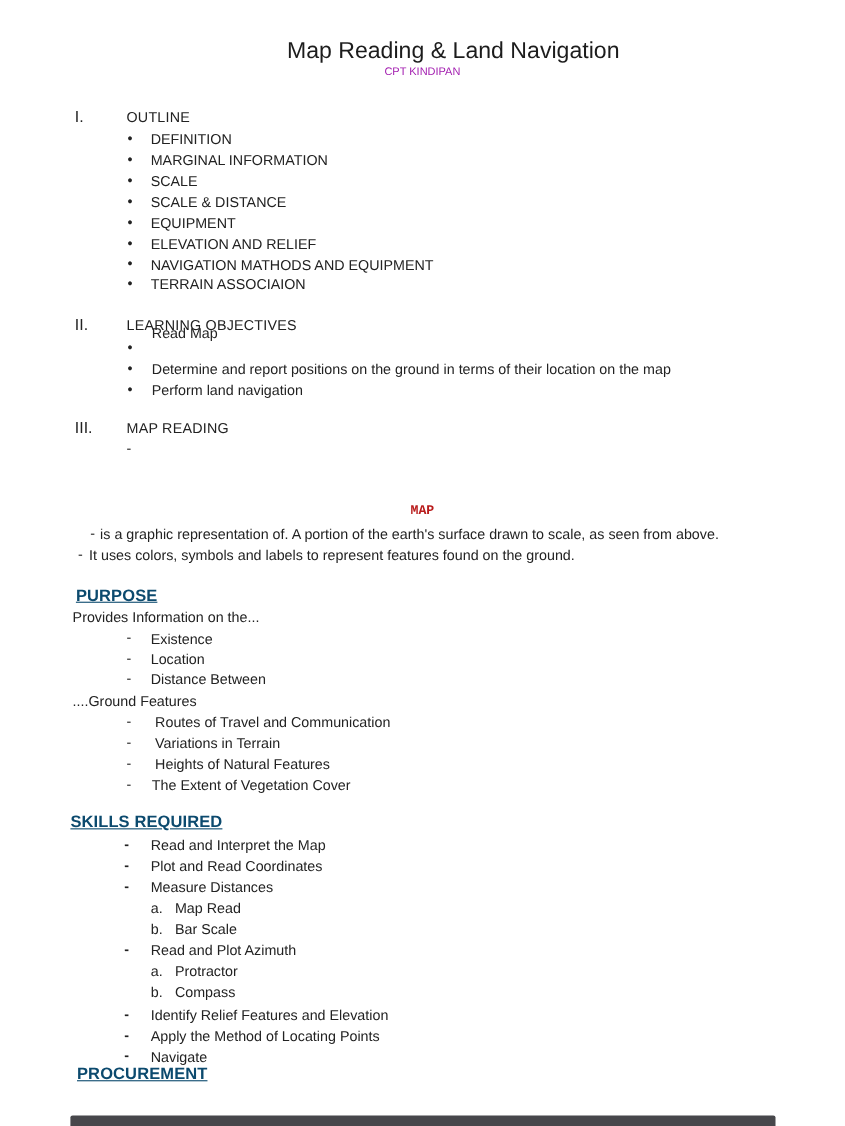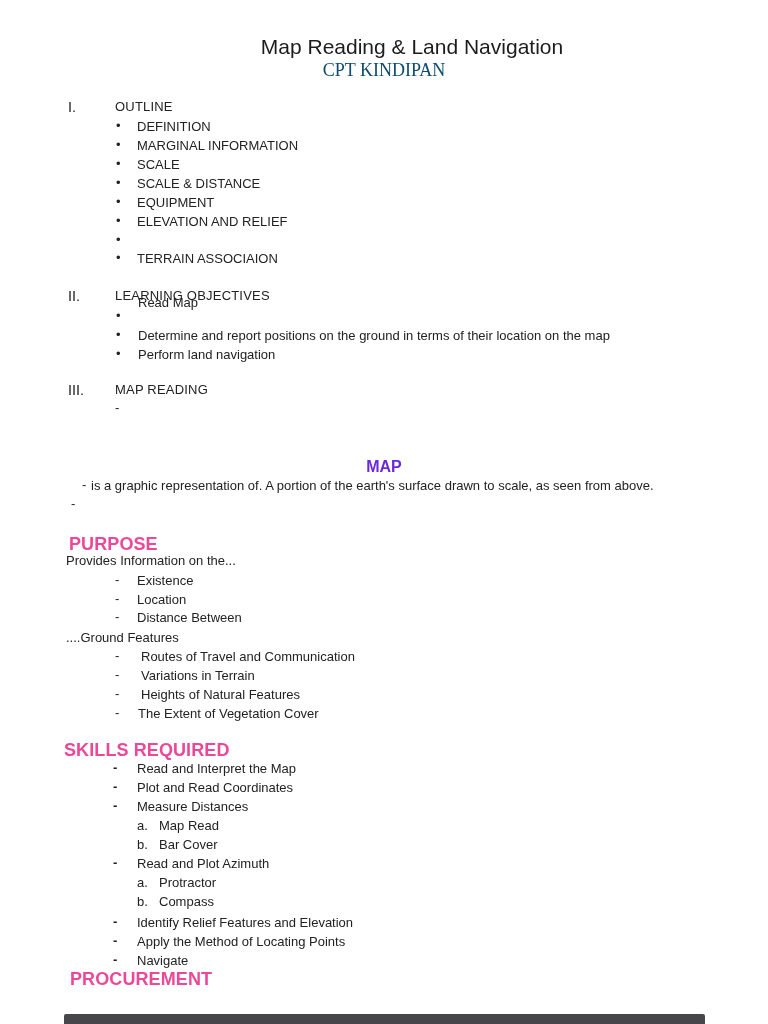--- a/index.html
+++ b/index.html
@@ -4,28 +4,28 @@
 <style>
   html,body { margin:0; padding:0; background:#ffffff; }
   .page {
     position:relative; width:768px; height:1024px;
     background:#ffffff; overflow:hidden;
     font-family:"Liberation Sans", sans-serif; color:#222222;
   }
   .t { position:absolute; line-height:1.12; white-space:nowrap; }
   .center { left:0; width:768px; text-align:center; }
   .title { font-size:21px; font-weight:400; color:#1c1c1c;padding-left:28px; }
-  .subtitle { font-size:18px; color:#0c4a6e;font-family:Liberation Serif, serif; }
+  .subtitle { font-size:10px; color:#a21caf; }
   .numeral { font-size:14.5px; }
   .sechead { font-size:13px; letter-spacing:.2px; }
   .body13 { font-size:13px; }
   .marker { font-size:13px; }
   .bolddash { font-weight:700; }
-  .boldhead { font-size:18px; font-weight:700; color:#ec4899; letter-spacing:.1px; }
-  .maphead { font-size:16px; font-weight:700; color:#6d28d9; }
+  .boldhead { font-size:15px; font-weight:700; color:#0c4a6e; letter-spacing:.1px;text-decoration:underline; }
+  .maphead { font-size:12px; font-weight:700; color:#b91c1c;font-family:Liberation Mono, monospace; }
   .bottom-bar { position:absolute; background:#47474b; border-radius:2px 2px 0 0; }
 </style>
 </head>
 <body>
 
 <div class="page">
 
   <div class="t center title" style="top:35px">Map Reading &amp; Land Navigation</div>
   <div class="t center subtitle" style="top:60px">CPT KINDIPAN</div>
 
@@ -38,20 +38,21 @@
   <span class="t body13" style="top:139px;left:137px">MARGINAL INFORMATION</span>
   <span class="t marker" style="top:157px;left:116px">•</span>
   <span class="t body13" style="top:158px;left:137px">SCALE</span>
   <span class="t marker" style="top:176px;left:116px">•</span>
   <span class="t body13" style="top:177px;left:137px">SCALE &amp; DISTANCE</span>
   <span class="t marker" style="top:195px;left:116px">•</span>
   <span class="t body13" style="top:196px;left:137px">EQUIPMENT</span>
   <span class="t marker" style="top:214px;left:116px">•</span>
   <span class="t body13" style="top:215px;left:137px">ELEVATION AND RELIEF</span>
   <span class="t marker" style="top:233px;left:116px">•</span>
+  <span class="t body13" style="top:234px;left:137px">NAVIGATION MATHODS AND EQUIPMENT</span>
   <span class="t marker" style="top:251px;left:116px">•</span>
   <span class="t body13" style="top:252px;left:137px">TERRAIN ASSOCIAION</span>
 
   <span class="t numeral" style="top:288px;left:68px">II.</span>
   <span class="t sechead" style="top:289px;left:115px">LEARNING OBJECTIVES</span>
 
   <span class="t marker" style="top:309px;left:116px">•</span>
   <span class="t body13" style="top:296px;left:138px">Read Map</span>
   <span class="t marker" style="top:328px;left:116px">•</span>
   <span class="t body13" style="top:329px;left:138px">Determine and report positions on the ground in terms of their location on the map</span>
@@ -60,20 +61,21 @@
 
   <span class="t numeral" style="top:382px;left:68px">III.</span>
   <span class="t sechead" style="top:383px;left:115px">MAP READING</span>
 
   <span class="t marker" style="top:401px;left:115px">-</span>
 
   <div class="t center maphead" style="top:458px">MAP</div>
   <span class="t marker" style="top:478px;left:82px">-</span>
   <span class="t body13" style="top:479px;left:91px">is a graphic representation of. A portion of the earth's surface drawn to scale, as seen from above.</span>
   <span class="t marker" style="top:497px;left:71px">-</span>
+  <span class="t body13" style="top:498px;left:81px">It uses colors, symbols and labels to represent features found on the ground.</span>
 
   <span class="t boldhead" style="top:534px;left:69px">PURPOSE</span>
   <span class="t body13" style="top:554px;left:66px">Provides Information on the...</span>
 
   <span class="t marker" style="top:573px;left:115px">-</span>
   <span class="t body13" style="top:574px;left:137px">Existence</span>
   <span class="t marker" style="top:592px;left:115px">-</span>
   <span class="t body13" style="top:593px;left:137px">Location</span>
   <span class="t marker" style="top:610px;left:115px">-</span>
   <span class="t body13" style="top:611px;left:137px">Distance Between</span>
@@ -94,21 +96,21 @@
   <span class="t marker bolddash" style="top:761px;left:113px">-</span>
   <span class="t body13" style="top:762px;left:137px">Read and Interpret the Map</span>
   <span class="t marker bolddash" style="top:780px;left:113px">-</span>
   <span class="t body13" style="top:781px;left:137px">Plot and Read Coordinates</span>
   <span class="t marker bolddash" style="top:799px;left:113px">-</span>
   <span class="t body13" style="top:800px;left:137px">Measure Distances</span>
 
   <span class="t marker" style="top:819px;left:137px">a.</span>
   <span class="t body13" style="top:819px;left:159px">Map Read</span>
   <span class="t marker" style="top:838px;left:137px">b.</span>
-  <span class="t body13" style="top:838px;left:159px">Bar Cover</span>
+  <span class="t body13" style="top:838px;left:159px">Bar Scale</span>
 
   <span class="t marker bolddash" style="top:856px;left:113px">-</span>
   <span class="t body13" style="top:857px;left:137px">Read and Plot Azimuth</span>
 
   <span class="t marker" style="top:876px;left:137px">a.</span>
   <span class="t body13" style="top:876px;left:159px">Protractor</span>
   <span class="t marker" style="top:895px;left:137px">b.</span>
   <span class="t body13" style="top:895px;left:159px">Compass</span>
 
   <span class="t marker bolddash" style="top:915px;left:113px">-</span>

